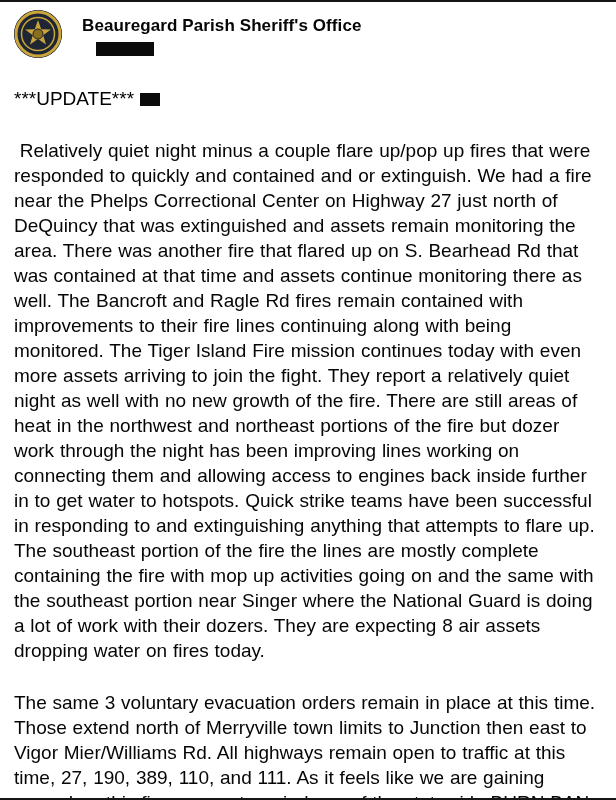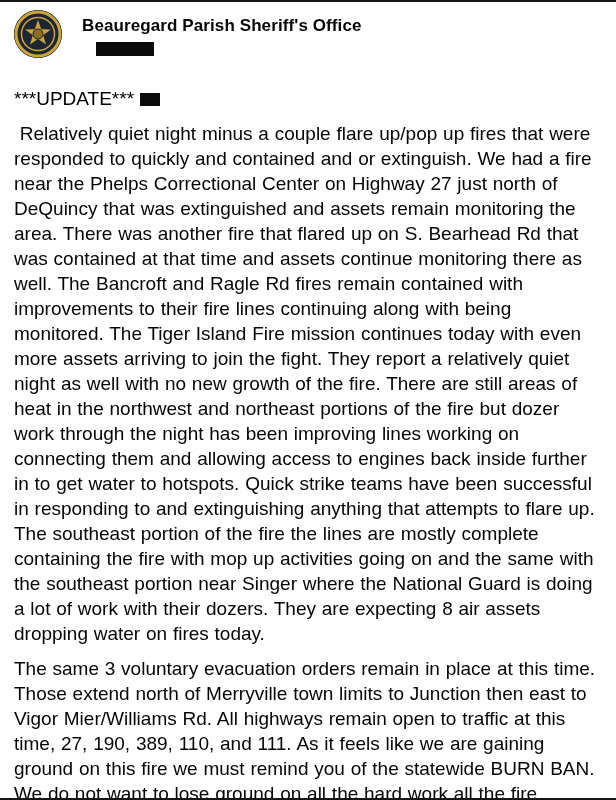--- a/index.html
+++ b/index.html
@@ -63,21 +63,21 @@
     align-items: center;
     text-align: right;
   }
   .redaction.small-mark {
     width: 20px;
     height: 13px;
     margin-left: 6px;
     margin-top: 2px;
   }
   .body-paragraph {
-    margin-top: 10px;
+    margin-top: 27px;
     font-size: 19px;
     line-height: 25px;
     color: #050505;
     white-space: pre-wrap;
     word-spacing: 0.5px;
   }
 </style>
 </head>
 <body>
 

